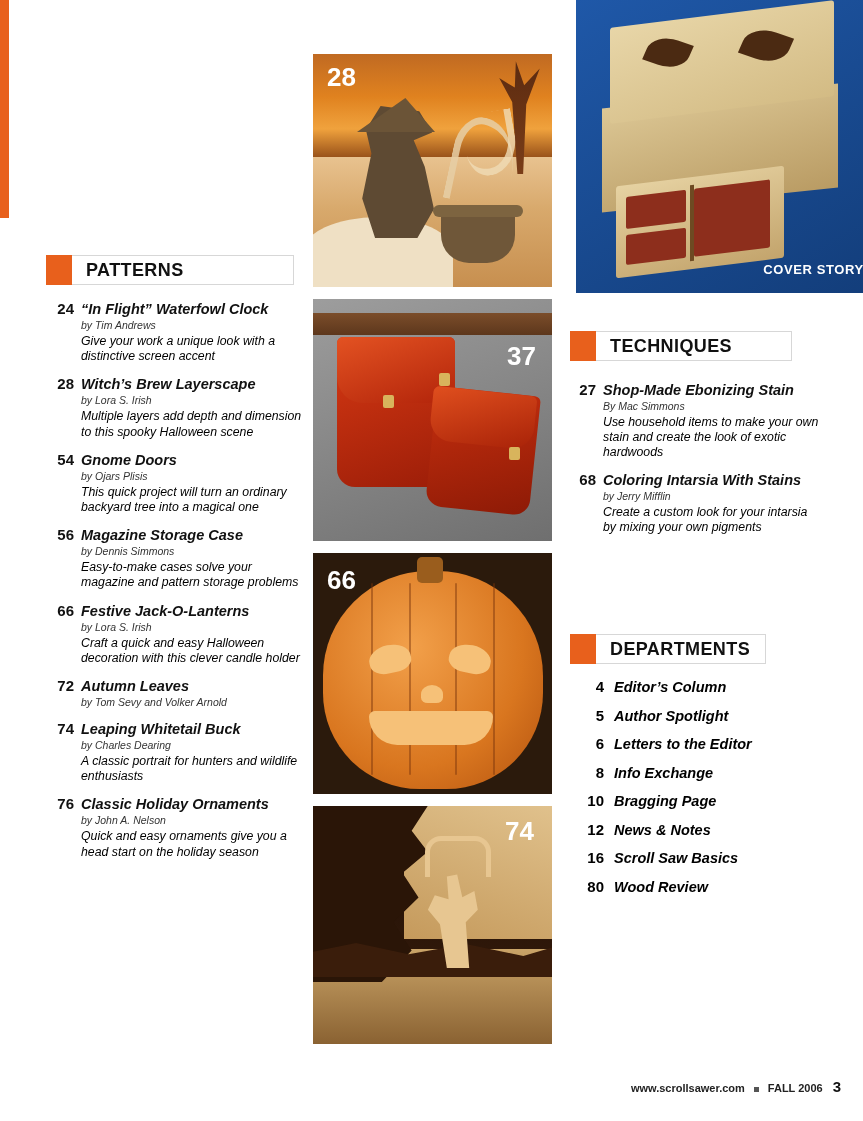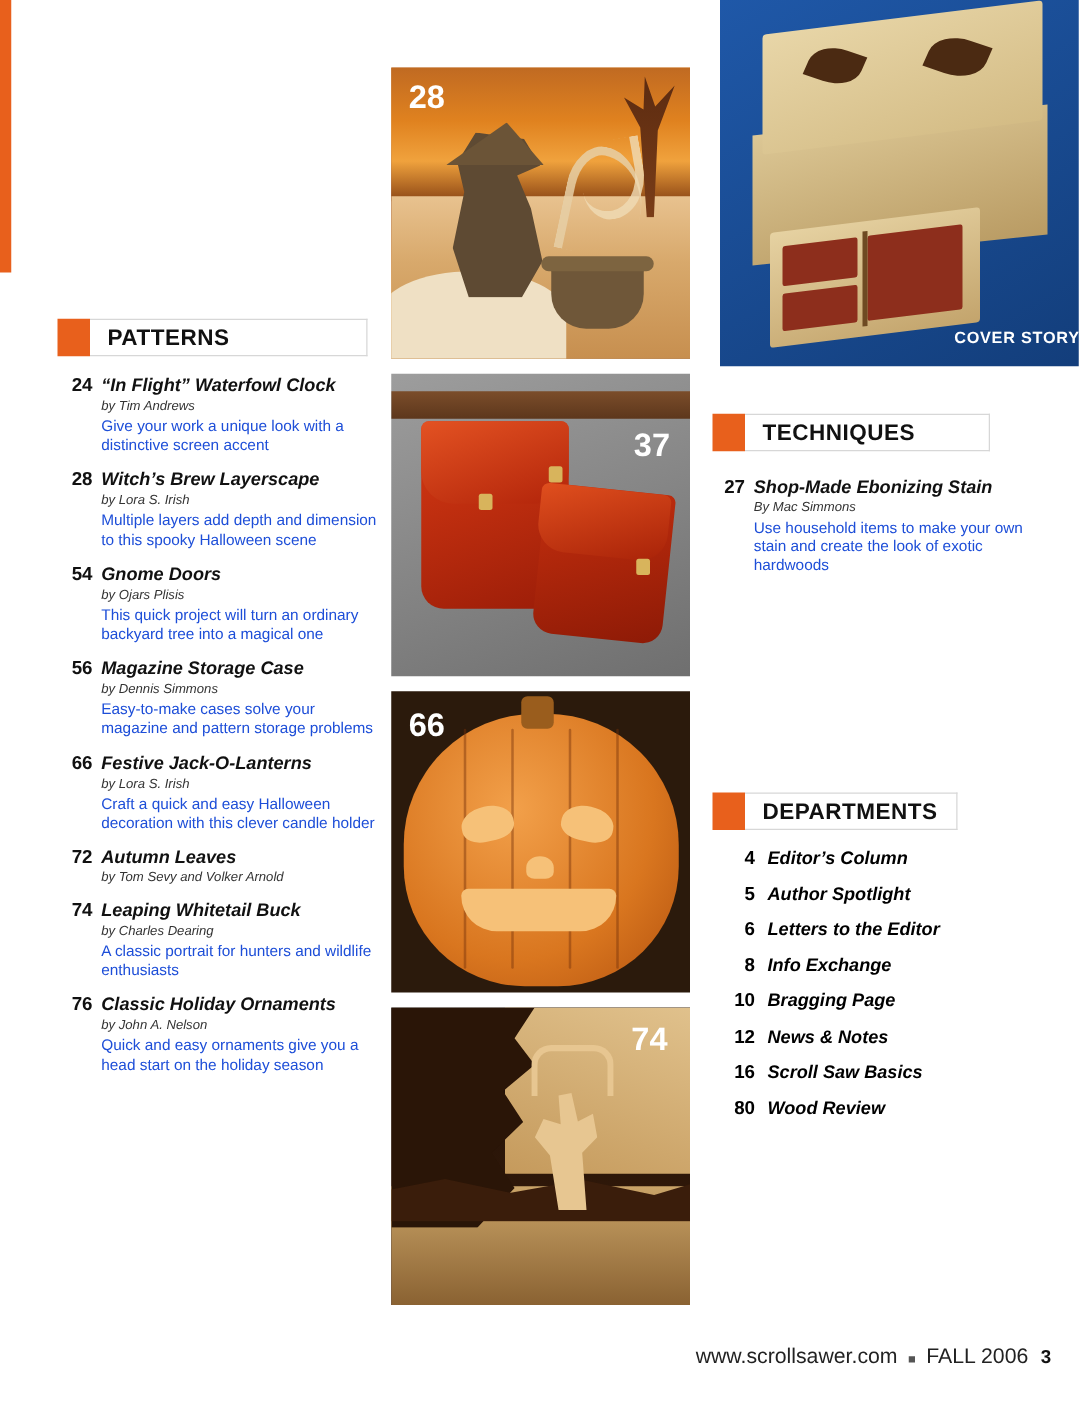--- a/index.html
+++ b/index.html
@@ -22,21 +22,21 @@
   .sec-head .box{flex:1;border:1px solid #d7d7d7;border-left:none;display:flex;align-items:center;padding-left:14px;}
   .sec-head .box span{font-size:18px;font-weight:bold;letter-spacing:.4px;color:#111;}
 
   
   .toc-list{position:absolute;left:46px;top:300px;width:258px;}
   .entry{display:flex;margin-bottom:11px;}
   .entry .pg{width:28px;text-align:right;font-size:15px;font-weight:bold;color:#111;padding-right:7px;flex:none;line-height:18px;}
   .entry .body{flex:1;}
   .entry .title{font-size:14.5px;font-weight:bold;font-style:italic;color:#111;line-height:18px;}
   .entry .by{font-size:10.5px;font-style:italic;color:#333;margin-top:1px;line-height:13px;}
-  .entry .desc{font-size:12.3px;color:#1d4ed8;line-height:15.2px;margin-top:2px;}
+  .entry .desc{font-size:12.3px;color:#000000;line-height:15.2px;margin-top:2px;font-style:italic;}
 
   
   .tech-list{position:absolute;left:570px;top:381px;width:250px;}
   .tech-list .entry .pg{width:26px;}
   .tech-list .entry{margin-bottom:10px;}
 
   
   .dept-list{position:absolute;left:570px;top:678px;width:260px;}
   .dept{display:flex;margin-bottom:11.5px;align-items:baseline;}
   .dept .pg{width:34px;text-align:right;font-size:15px;font-weight:bold;padding-right:10px;flex:none;}
@@ -114,21 +114,21 @@
   .cb-body{position:absolute;left:26px;top:96px;width:236px;height:104px;background:linear-gradient(170deg,#dcc795,#b99b63);transform:skewY(-6deg);}
   .cb-tray{position:absolute;left:40px;top:176px;width:168px;height:92px;background:linear-gradient(170deg,#e6d2a2,#c3a46c);transform:skewY(-7deg);border-radius:3px;}
   .cb-cell{position:absolute;background:#8d2e1c;border-radius:2px;}
   .cb-div{position:absolute;background:#6e4a22;}
   .cover-story{position:absolute;right:14px;bottom:12px;display:flex;align-items:baseline;gap:8px;}
   .cover-story .cs-lbl{font-size:13px;font-weight:bold;color:#fff;letter-spacing:.6px;}
   .cover-story .cs-num{font-size:28px;font-weight:bold;color:#fff;}
 
   
   .footer{position:absolute;right:22px;bottom:26px;display:flex;align-items:baseline;gap:6px;}
-  .footer .f-txt{font-size:17px;font-weight:normal;color:#222;}
+  .footer .f-txt{font-size:11px;font-weight:bold;color:#222;}
   .footer .f-sq{width:5px;height:5px;background:#555;display:inline-block;margin:0 3px;}
   .footer .f-pg{font-size:15px;font-weight:bold;color:#111;margin-left:4px;}
 </style>
 </head>
 <body>
 
 <div class="page">
 
   <div class="edge-bar"></div>
 
@@ -221,20 +221,28 @@
     </div>
   </div>
 
   <div class="tech-list">
     <div class="entry">
       <div class="pg">27</div>
       <div class="body">
         <div class="title">Shop-Made Ebonizing Stain</div>
         <div class="by">By Mac Simmons</div>
         <div class="desc">Use household items to make your own stain and create the look of exotic hardwoods</div>
+      </div>
+    </div>
+    <div class="entry">
+      <div class="pg">68</div>
+      <div class="body">
+        <div class="title">Coloring Intarsia With Stains</div>
+        <div class="by">by Jerry Mifflin</div>
+        <div class="desc">Create a custom look for your intarsia by mixing your own pigments</div>
       </div>
     </div>
   </div>
 
   <div class="sec-head" style="left:570px;top:634px;width:196px;">
     <div class="swatch"></div>
     <div class="box">
       <span>DEPARTMENTS</span>
     </div>
   </div>

